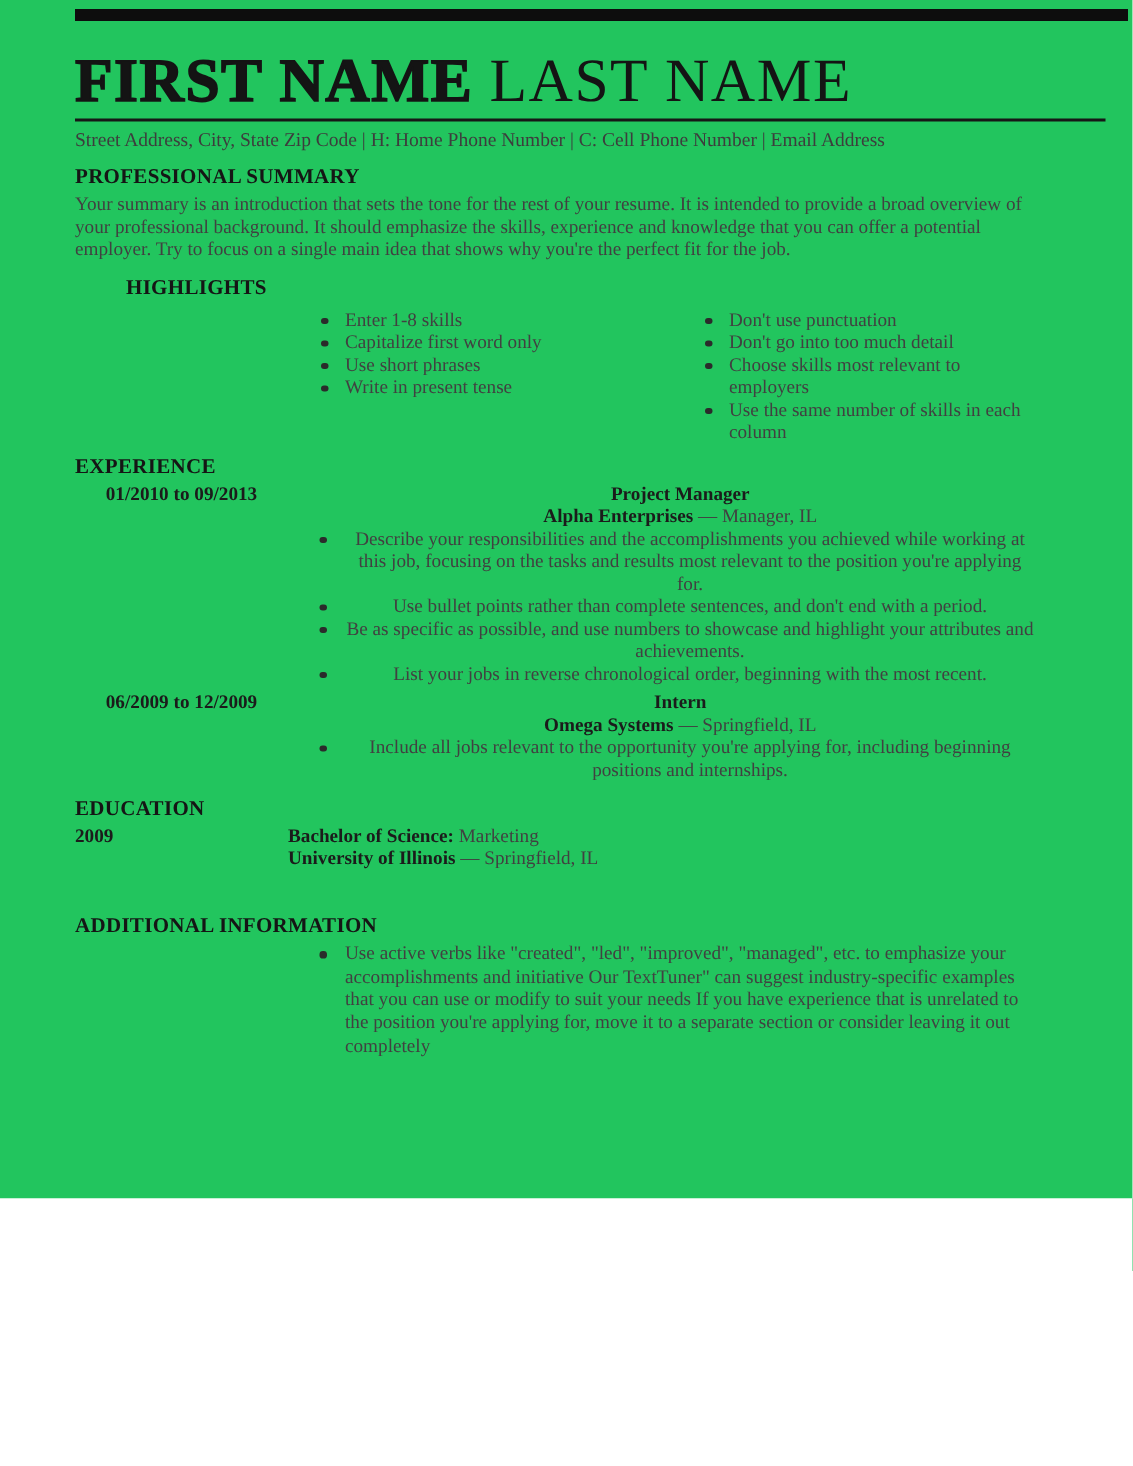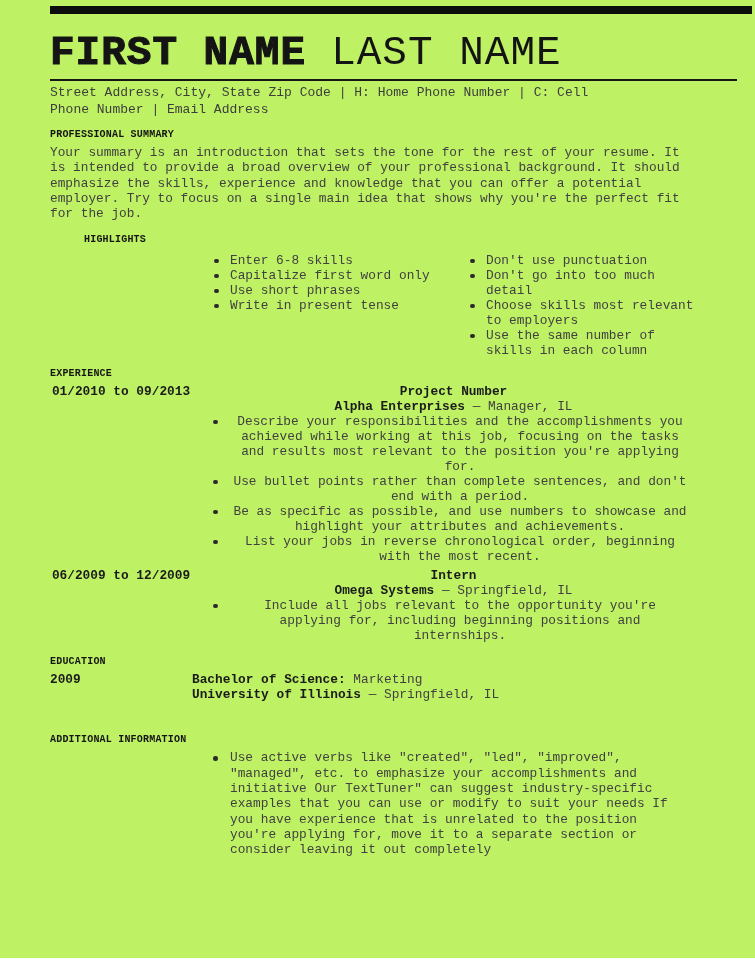--- a/index.html
+++ b/index.html
@@ -1,42 +1,42 @@
 <!DOCTYPE html>
 <html><head>
 <meta charset="utf-8">
 <style>
   * { margin:0; padding:0; box-sizing:border-box; }
   html,body { background:#ffffff; }
   .page {
     position:relative;
-    width:755px; height:958px;
-    background:#bef264;
-    font-family:Liberation Mono, monospace;
+    width:755px; height:799px;
+    background:#22c55e;
+    font-family:Liberation Serif, serif;
     overflow:hidden;
   }
   .top-bar {
     position:absolute; top:6px; left:50px; right:3px; height:8px;
     background:#0d0d0d;
   }
   .header { padding:27px 18px 0 50px; }
   .name {
     font-size:41px; line-height:52px; color:#141414;
     white-space:nowrap; letter-spacing:0.5px;
   }
   .name .first { font-weight:700; letter-spacing:1px; -webkit-text-stroke:1.1px #141414; }
   .name .last  { font-weight:400; letter-spacing:1px; }
   .rule { width:687px; height:0; border-top:2.5px solid #161616; }
   .contact {
     margin-top:4px; width:575px;
     font-size:13px; line-height:16.5px; color:#3d3d3d;
   }
   .content { padding:0 40px 0 50px; color:#414141; font-size:12.8px; }
   h2.sec {
-    font-size:10px; line-height:16px; font-weight:700;
+    font-size:14px; line-height:16px; font-weight:700;
     color:#151515; letter-spacing:0.2px;
   }
   .sec-summary    { margin-top:9px; }
   .summary-text   { margin-top:2px; width:632px; line-height:15.3px; }
 
   .sec-highlights { margin-top:11px;padding-left:34px; }
   .hl-row  { display:flex; margin-top:5px; }
   ul { list-style:none; }
   li { position:relative; line-height:15px; }
   li::before {
@@ -88,39 +88,39 @@
   </div>
 
   <div class="content">
 
     <h2 class="sec sec-summary">PROFESSIONAL SUMMARY</h2>
     <p class="summary-text">Your summary is an introduction that sets the tone for the rest of your resume. It is intended to provide a broad overview of your professional background. It should emphasize the skills, experience and knowledge that you can offer a potential employer. Try to focus on a single main idea that shows why you're the perfect fit for the job.</p>
 
     <h2 class="sec sec-highlights">HIGHLIGHTS</h2>
     <div class="hl-row">
       <ul class="hl-col1">
-        <li>Enter 6-8 skills</li>
+        <li>Enter 1-8 skills</li>
         <li>Capitalize first word only</li>
         <li>Use short phrases</li>
         <li>Write in present tense</li>
       </ul>
       <ul class="hl-col2">
         <li>Don't use punctuation</li>
         <li>Don't go into too much detail</li>
         <li>Choose skills most relevant to employers</li>
         <li>Use the same number of skills in each column</li>
       </ul>
     </div>
 
     <h2 class="sec sec-experience">EXPERIENCE</h2>
 
     <div class="job">
       <div class="job-dates">01/2010 to 09/2013</div>
       <div class="job-main">
-        <div class="job-title">Project Number</div>
+        <div class="job-title">Project Manager</div>
         <div class="company-line">
           <span class="bold-dark">Alpha Enterprises</span>
           <span>— Manager, IL</span>
         </div>
         <ul class="job-bullets">
           <li><span class="li-text">Describe your responsibilities and the accomplishments you achieved while working at this job, focusing on the tasks and results most relevant to the position you're applying for.</span></li>
           <li><span class="li-text">Use bullet points rather than complete sentences, and don't end with a period.</span></li>
           <li><span class="li-text">Be as specific as possible, and use numbers to showcase and highlight your attributes and achievements.</span></li>
           <li><span class="li-text">List your jobs in reverse chronological order, beginning with the most recent.</span></li>
         </ul>

